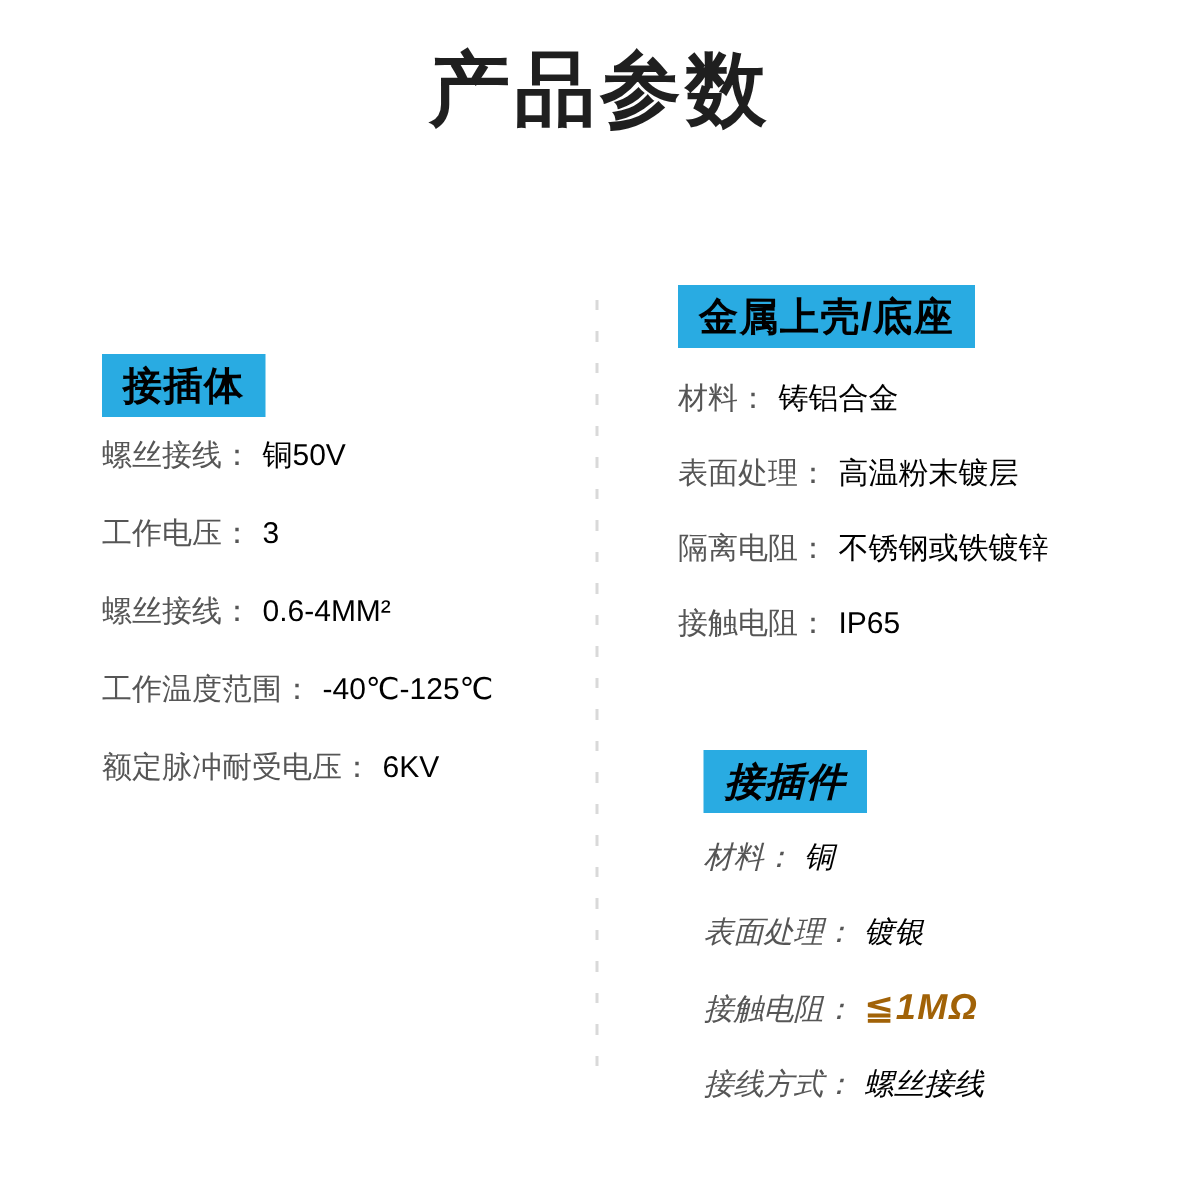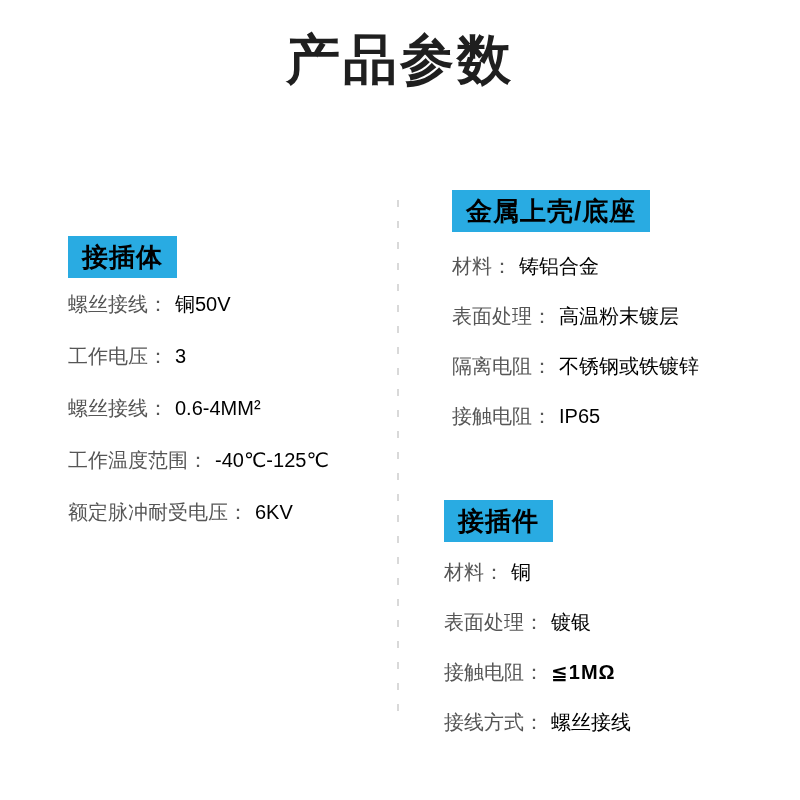--- a/index.html
+++ b/index.html
@@ -14,33 +14,33 @@
     color:#1f1f1f; letter-spacing:3px;
   }
   .badge {
     display:inline-block; background:var(--accent,#29ABE2); color:#000000;
     font-weight:bold; font-size:26px; line-height:28px;
     padding:7px 14px; letter-spacing:1px; white-space:nowrap;
   }
   .col { position:absolute; }
   .left-col  { left:68px;  top:236px; width:320px; }
   .right-sec1{ left:452px; top:190px; width:330px; }
-  .right-sec2{ left:444px; top:500px; width:330px; }
+  .right-sec2{ left:469px; top:500px; width:330px;font-style:italic; }
   .left-col .badge   { margin-bottom:15px; }
   .right-sec1 .badge { margin-bottom:23px; }
   .right-sec2 .badge { margin-bottom:19px; }
   .row {
     font-size:20px; line-height:22px; color:#565656; white-space:nowrap;
   }
   .left-col .row   { margin-bottom:30px; }
   .right-sec1 .row { margin-bottom:28px; }
   .right-sec2 .row { margin-bottom:28px; }
   .value { margin-left:7px; color:#000000; }
   .value-strong {
-    font-weight:bold; color:#000000; font-size:20px; letter-spacing:1px;
+    font-weight:bold; color:#a16207; font-size:24px; letter-spacing:1px;
   }
   .divider {
     position:absolute; left:397px; top:200px; width:2px; height:516px;
     background:repeating-linear-gradient(to bottom,
       #d9d9d9 0 7px, transparent 7px 21px);
   }
 </style>
 </head>
 <body>
 

